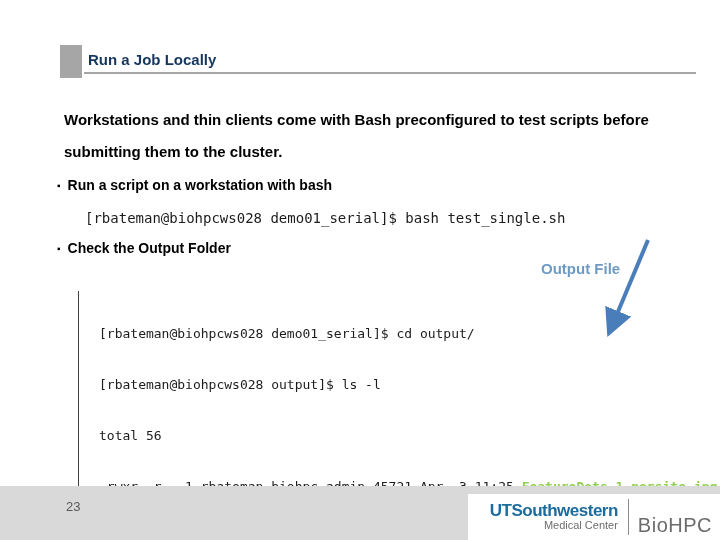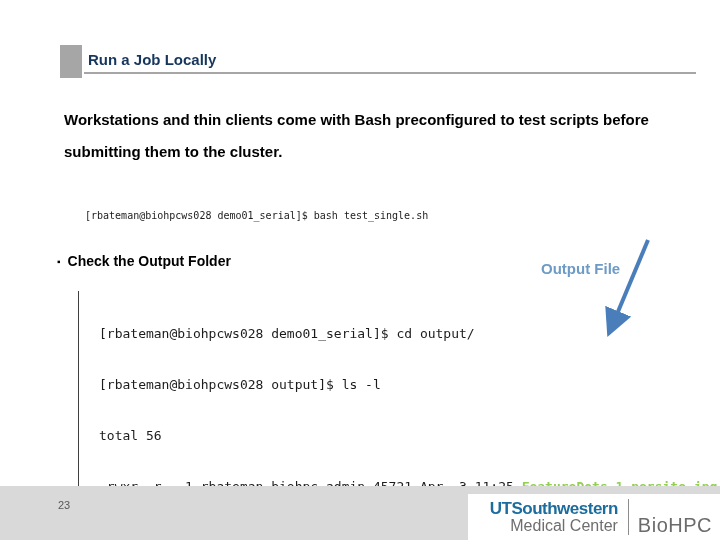--- a/index.html
+++ b/index.html
@@ -13,63 +13,66 @@
   .slide-title  { position:absolute; left:88px; top:51px; font-size:15px; font-weight:bold; color:#17365d; }
   .title-rule   { position:absolute; left:84px; top:72px; width:612px; height:2px; background:#a6a6a6; }
 
   
   .intro { position:absolute; left:64px; top:104px; width:660px; font-size:15px; font-weight:bold; color:#000; line-height:32px; }
   .intro span { display:block; }
 
   .bullet-row { position:absolute; left:57px; font-size:14px; font-weight:bold; color:#000; }
   .bullet-row .glyph { font-size:10px; margin-right:7px; vertical-align:1px; }
   .bullet1 { top:177px; }
-  .bullet2 { top:253px; }
+  .bullet2 { top:240px; }
 
   .term { font-family:"DejaVu Sans Mono", monospace; color:#1c1c1c; white-space:pre; }
-  .term-single { position:absolute; left:85px; top:210px; font-size:10px; }
+  .term-single { position:absolute; left:85px; top:210px; font-size:14px; }
 
   .term-block {
     position:absolute; left:78px; top:291px; border-left:1px solid #3f3f3f;
     padding-left:5px; font-size:13px; line-height:17px;
   }
   .term-line { white-space:pre;margin-left:15px; }
   .file-green { color:#92d050; font-weight:bold; }
 
   
   .output-file-label { position:absolute; left:541px; top:260px; font-size:15px; font-weight:bold; color:#6d9bc6; }
   .arrow-svg { position:absolute; left:592px; top:234px; }
 
   
   .footer-band { position:absolute; left:0; top:486px; width:720px; height:54px; background:#d9d9d9; }
-  .page-number { position:absolute; left:58px; top:499px; font-size:11px; color:#595959; }
+  .page-number { position:absolute; left:66px; top:499px; font-size:13px; color:#595959; }
   .logo-box {
     position:absolute; right:0; top:494px; height:46px; width:252px; background:#ffffff;
     display:flex; align-items:center; justify-content:flex-end; padding-right:8px; box-sizing:border-box;
   }
   .utsw { text-align:right; line-height:1.05; }
   .utsw-primary { font-size:17px; font-weight:bold; color:#1c6c9e; letter-spacing:-0.5px; }
-  .utsw-secondary { font-size:16px; color:#6e6e6e; }
+  .utsw-secondary { font-size:11px; color:#6e6e6e; }
   .logo-divider { width:1px; height:36px; background:#8c8c8c; margin:0 9px 0 10px; }
   .biohpc { font-size:20px; color:#6b6b6b; letter-spacing:0.5px;margin-top:16px; }
 </style>
 </head>
 <body>
 
 <div class="slide">
 
   <div class="title-square"></div>
   <div class="slide-title">Run a Job Locally</div>
   <div class="title-rule"></div>
 
   <div class="intro">
     <span>Workstations and thin clients come with Bash preconfigured to test scripts before</span>
     <span>submitting them to the cluster.</span>
   </div>
 
+  <div class="bullet-row bullet1">
+    <span class="glyph">▪</span><span>Run a script on a workstation with bash</span>
+  </div>
 
   <div class="term term-single">[rbateman@biohpcws028 demo01_serial]$ bash test_single.sh</div>
 
   <div class="bullet-row bullet2">
     <span class="glyph">▪</span><span>Check the Output Folder</span>
   </div>
 
   <div class="output-file-label">Output File</div>
   <svg class="arrow-svg" width="70" height="110" viewBox="0 0 70 110">
     <defs>

